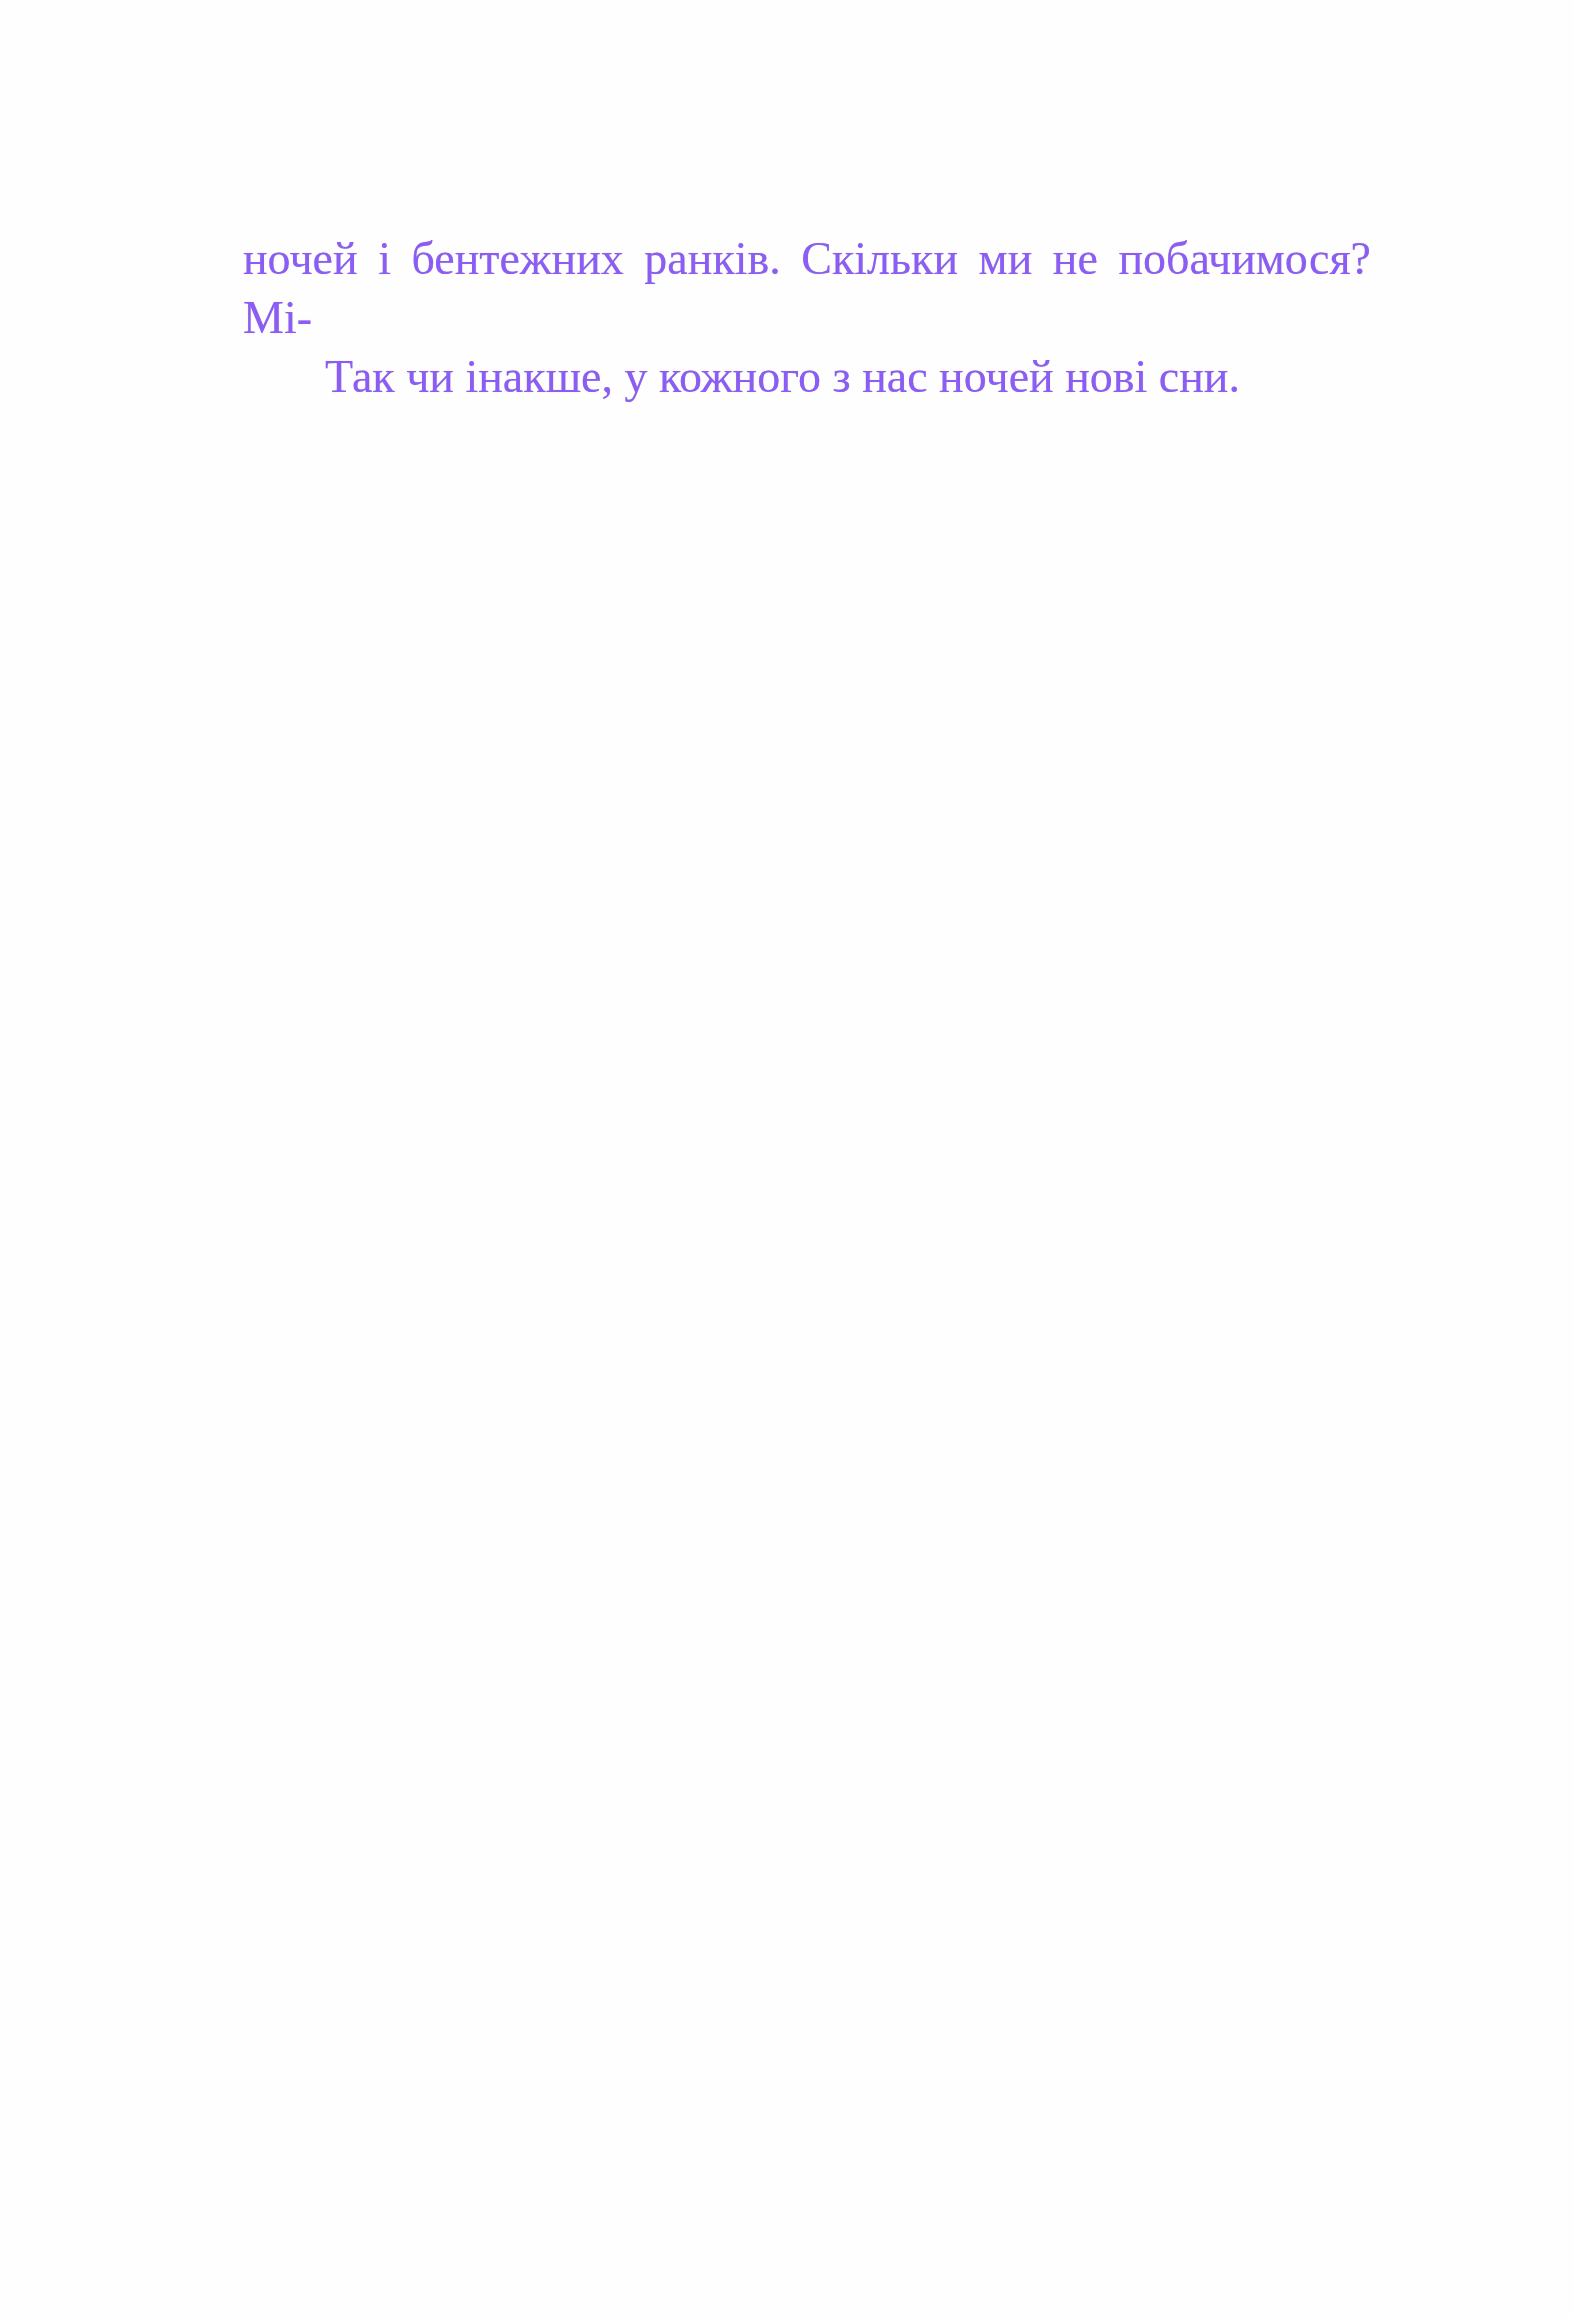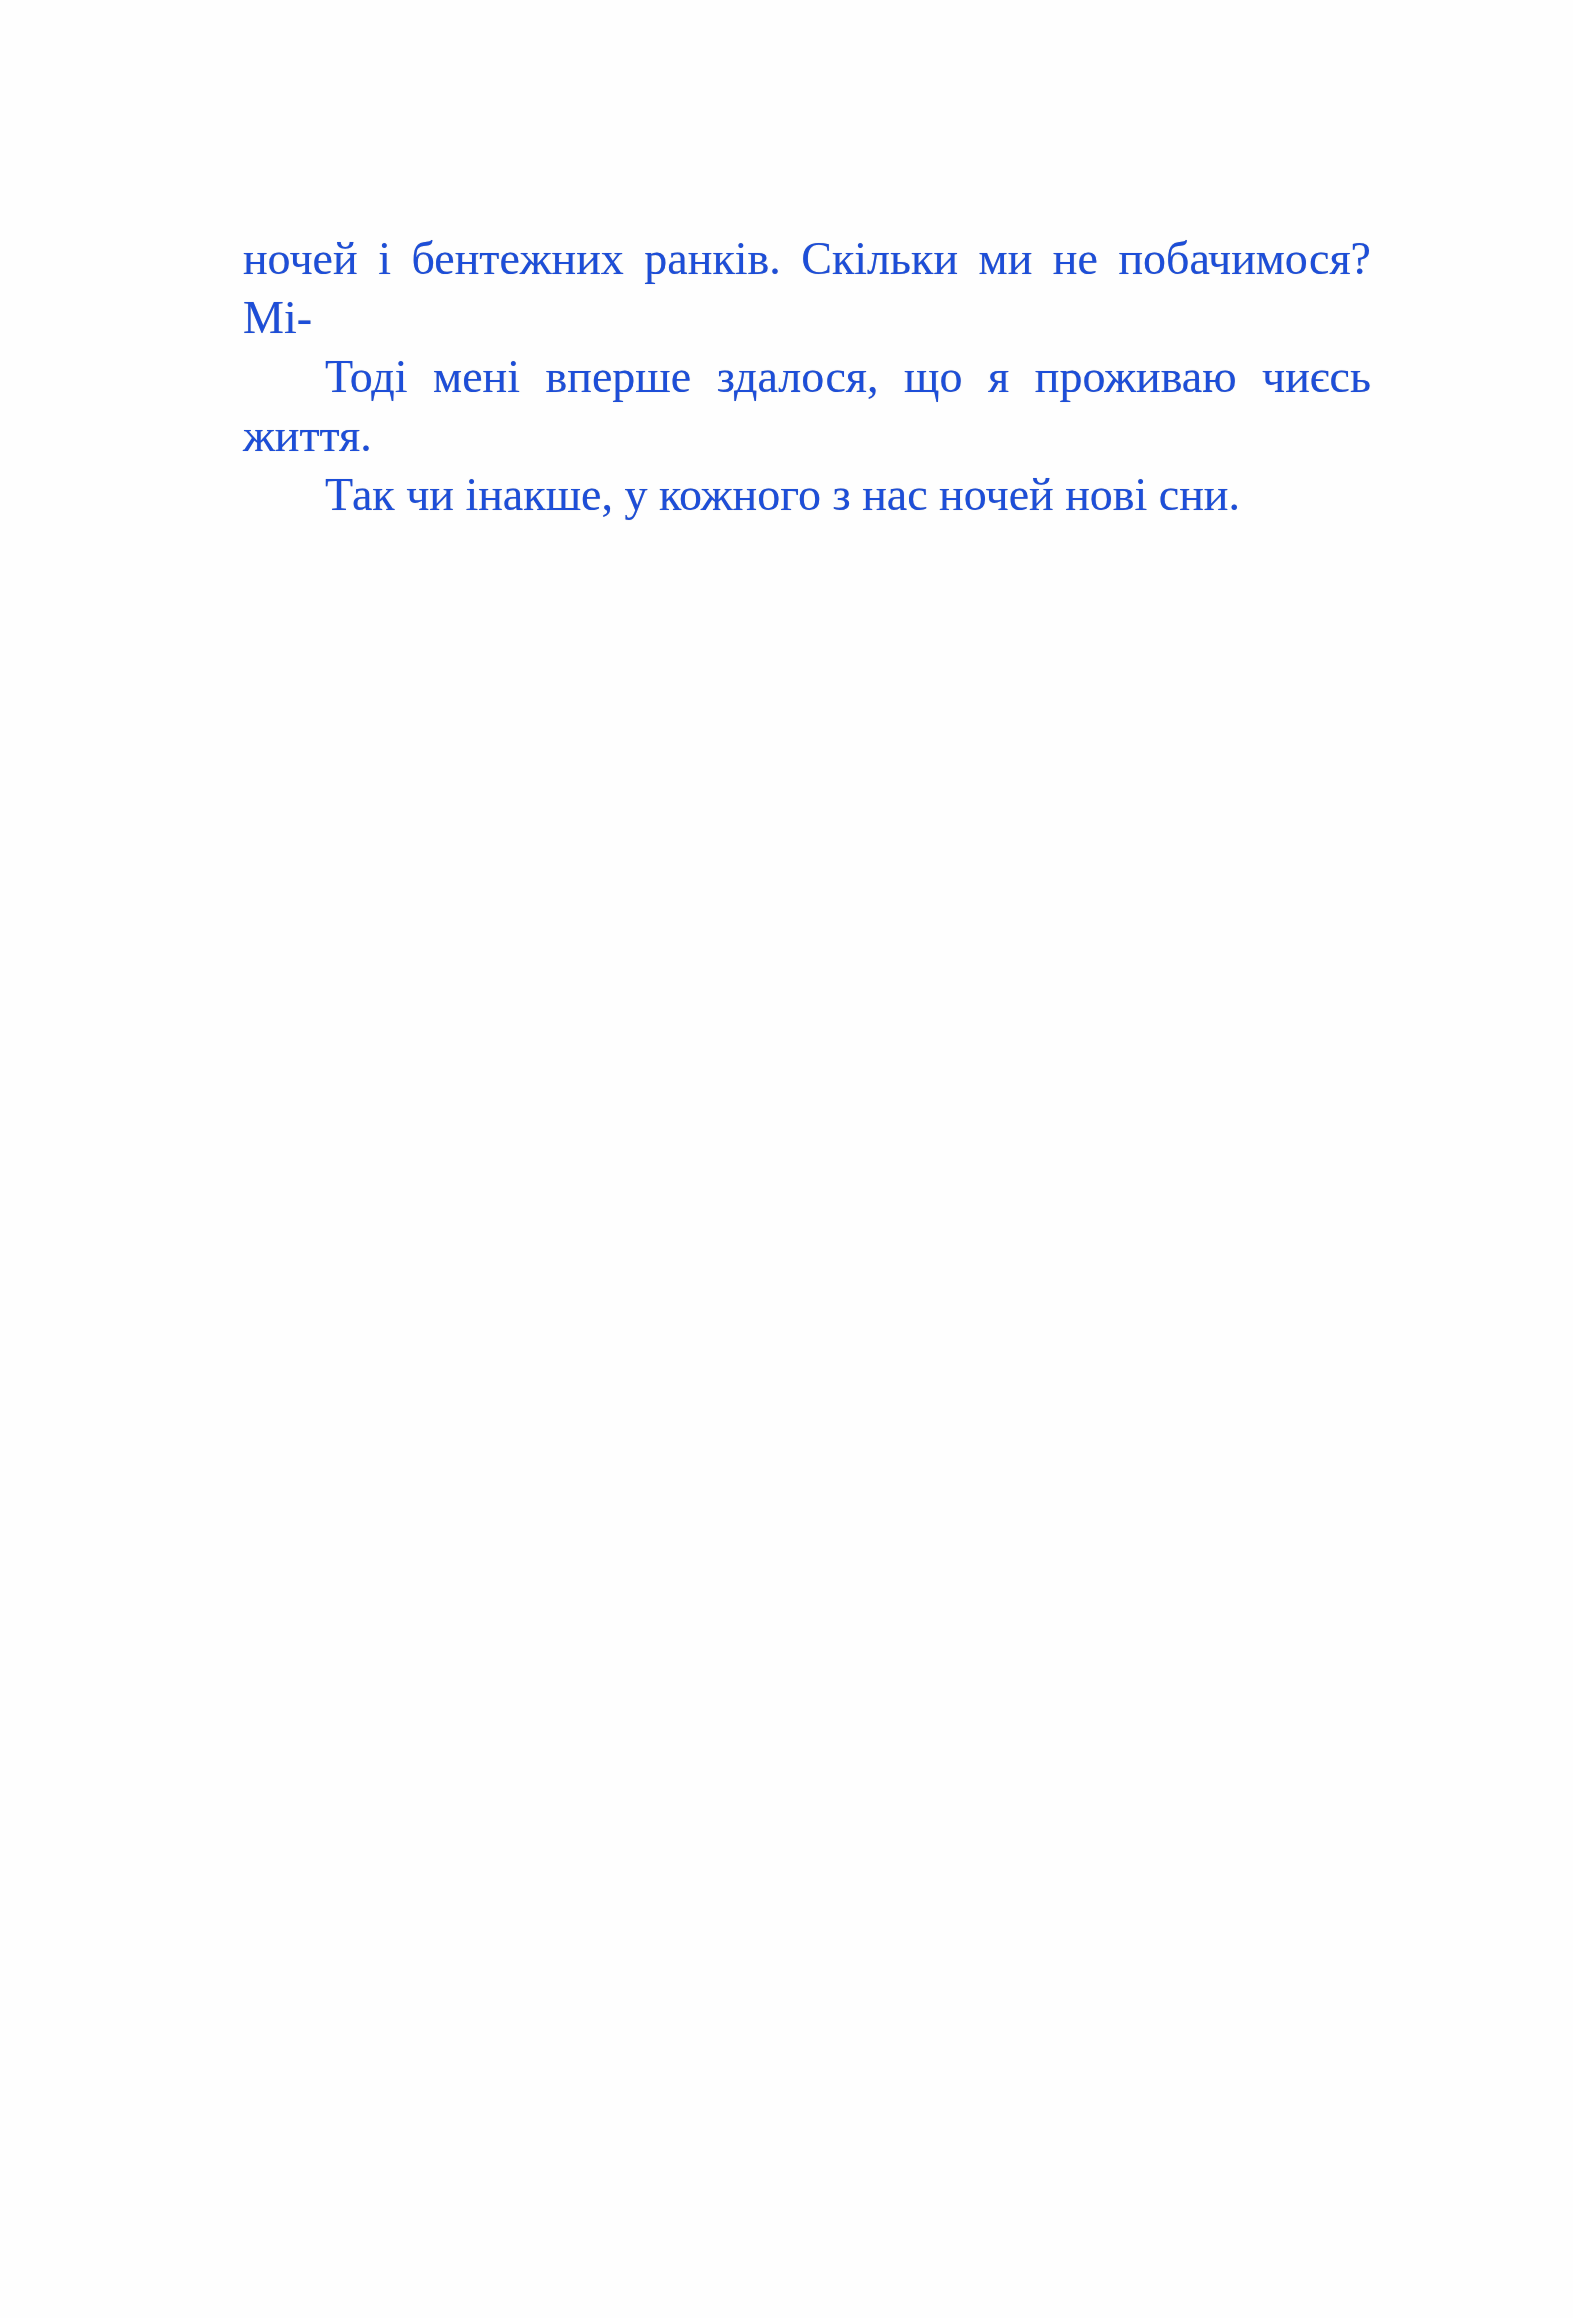--- a/index.html
+++ b/index.html
@@ -20,38 +20,37 @@
     height: 2319px;
     background: #fefefe;
   }
   .text-block {
     position: absolute;
     left: 243px;
     top: 229px;
     width: 1128px;
     font-size: 46px;
     line-height: 59px;
-    color: #1d4ed8;
+    color: #8b5cf6;
     
     text-shadow: 0 0 0.8px rgba(36,36,36,0.35);
   }
   .text-line {
     width: 100%;
   }
   .text-line.justify {
     text-align: justify;
     text-align-last: justify;
   }
   .text-line.indent {
     text-indent: 82px;
   }
 </style>
 </head>
 <body>
 
 <main class="page">
   <section class="text-block">
     <div class="text-line justify">ночей і бентежних ранків. Скільки ми не побачимося? Мі-</div>
-    <div class="text-line justify indent">Тоді мені вперше здалося, що я проживаю чиєсь життя.</div>
     <div class="text-line indent">Так чи інакше, у кожного з нас ночей нові сни.</div>
   </section>
 </main>
 
 
 </body></html>

